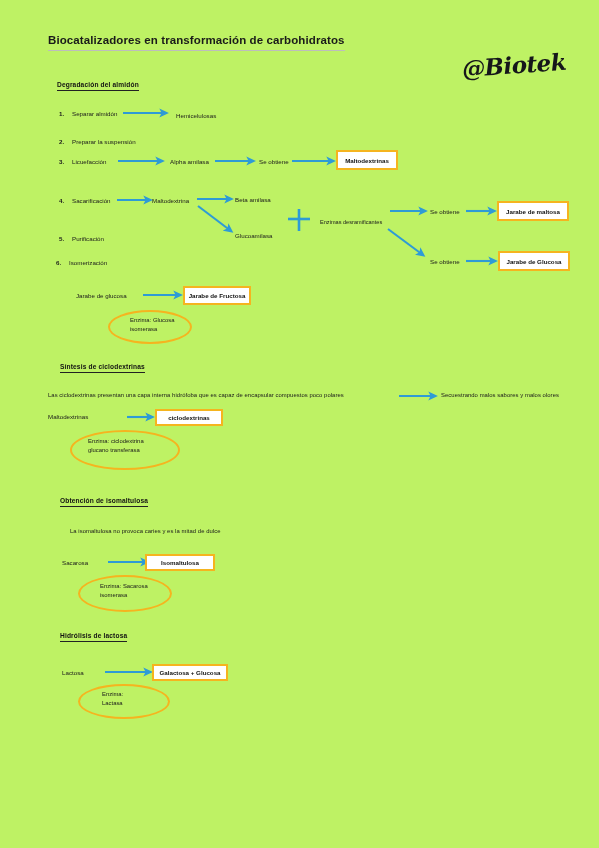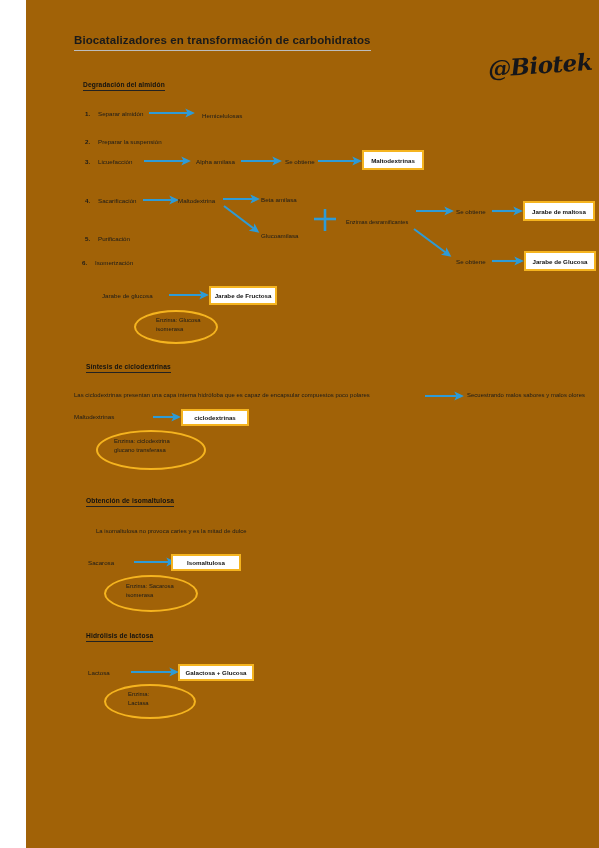--- a/index.html
+++ b/index.html
@@ -2,21 +2,21 @@
 <html><head>
 <meta charset="utf-8">
 <style>
   html,body{margin:0;padding:0;background:#ffffff;}
   body{
     width:599px;height:848px;position:relative;overflow:hidden;
     font-family:"Liberation Sans","DejaVu Sans",sans-serif;
     color:#222222;
     -webkit-font-smoothing:antialiased;
   }
-  .page{position:absolute;inset:0;background:#a16207;margin-left:26px;}
+  .page{position:absolute;inset:0;background:#bef264;}
 
   
   .t{position:absolute;white-space:nowrap;line-height:1.15;}
   .title{
     font-size:11.5px;font-weight:600;color:#1a1a1a;letter-spacing:.1px;
     border-bottom:1px solid #bdbdbd;padding-bottom:3px;
   }
   .logo{
     position:absolute;font-family:"DejaVu Serif",serif;font-style:italic;
     font-weight:700;font-size:23px;color:#15161a;letter-spacing:-.5px;

